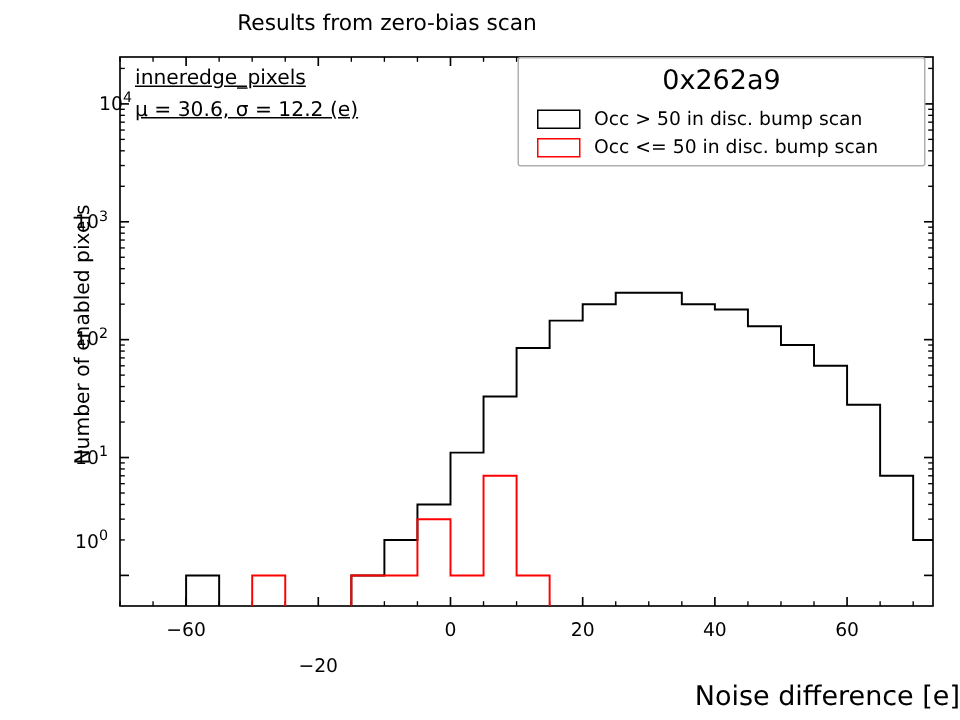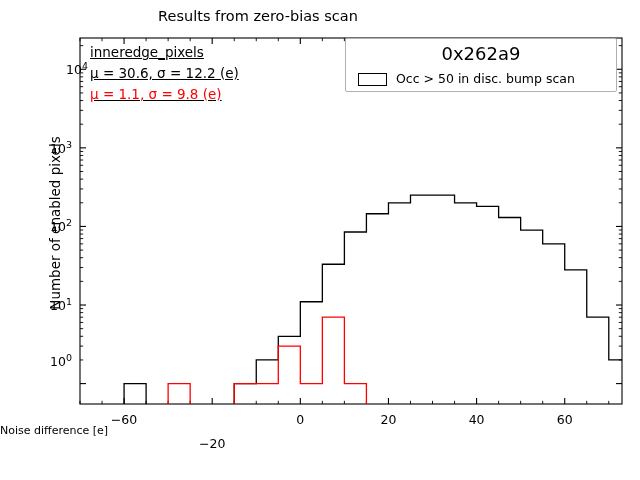--- a/index.html
+++ b/index.html
@@ -9,21 +9,21 @@
     overflow:hidden;position:relative;
   }
   #fig{position:absolute;left:0;top:0;width:640px;height:480px;}
   .axis-title{
     position:absolute;color:#000;font-size:13.5px;
     font-family:"DejaVu Sans",sans-serif;white-space:nowrap;
   }
   #chart-title{
     left:0;top:8px;width:516px;text-align:center;font-size:14.5px;
   }
-  #xlabel{left:0;top:424px;width:640px;text-align:left;font-size:11px;}
+  #xlabel{left:0;top:454px;width:640px;text-align:right;font-size:18px;}
   #ylabel{
     left:-95px;top:215px;width:300px;text-align:center;font-size:13.5px;
     transform:rotate(-90deg);transform-origin:center center;
   }
   .tick-label{
     position:absolute;color:#000;font-size:12.5px;white-space:nowrap;
     font-family:"DejaVu Sans",sans-serif;
   }
   .xtick-label{text-align:center;width:60px;}
   .ytick-label{text-align:right;width:60px;}
@@ -209,25 +209,28 @@
       <div class="tick-label ytick-label" style="left: 12px; top: 352px;">10<sup style="font-size: 9.5px;">0</sup></div>
       <div class="tick-label ytick-label" style="left: 12px; top: 296.016px;">10<sup style="font-size: 9.5px;">1</sup></div>
       <div class="tick-label ytick-label" style="left: 12px; top: 217.434px;">10<sup style="font-size: 9.5px;">2</sup></div>
       <div class="tick-label ytick-label" style="left: 12px; top: 138.852px;">10<sup style="font-size: 9.5px;">3</sup></div>
       <div class="tick-label ytick-label" style="left: 28px; top: 60.2708px;">10<sup style="font-size: 9.5px;">4</sup></div>
     </div>
 
   <div id="annot">
       <div>inneredge_pixels</div>
       <div>μ = 30.6, σ = 12.2 (e)</div>
-      <div class="red">μ = 1.1, σ = 9.8 (e)</div>
     </div>
 
   <div id="legend">
     <div id="legend-title">0x262a9</div>
     <div id="legend-entries">
         <div class="legend-row">
           <span class="legend-swatch"></span>
           <span class="legend-text">Occ &gt; 50 in disc. bump scan</span>
         </div>
+        <div class="legend-row">
+          <span class="legend-swatch red-sw"></span>
+          <span class="legend-text">Occ &lt;= 50 in disc. bump scan</span>
+        </div>
       </div>
   </div>
 </div>
 
 </body></html>

